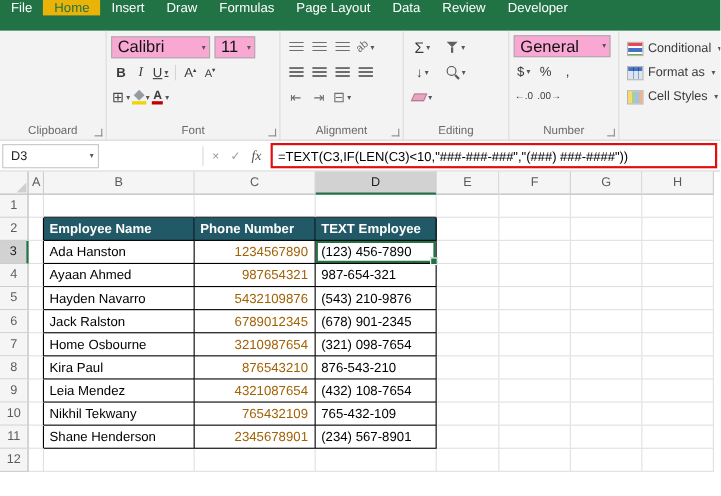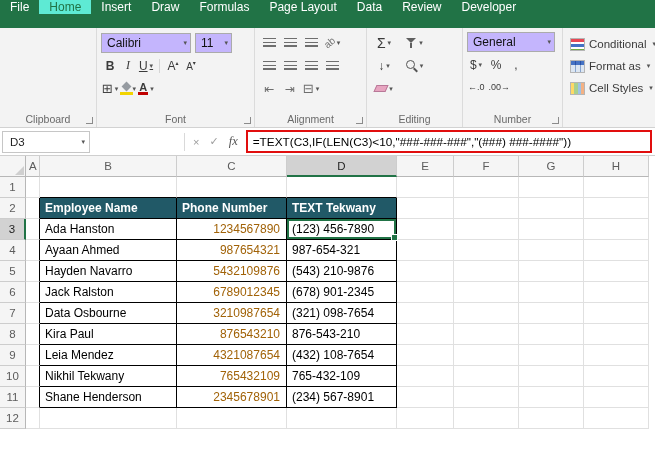--- a/index.html
+++ b/index.html
@@ -4,21 +4,21 @@
 <style>
   * { margin:0; padding:0; box-sizing:border-box; }
   html,body { width:655px; height:451px; }
   body { font-family:"Liberation Sans","DejaVu Sans",sans-serif; background:#fff; overflow:hidden; font-size:12px; color:#222; }
   button { font-family:inherit; background:none; border:1px solid transparent; cursor:pointer; color:#3b3b3b; display:inline-flex; align-items:center; justify-content:center; }
   .dd::after { content:"▾"; font-size:7px; color:#555; margin-left:2px; }
 
   
   .tabbar { display:flex; height:28px; background:#217346; align-items:flex-start; }
   .tab { display:flex; align-items:center; padding:0 10px; color:#fff; font-size:12px; cursor:pointer; white-space:nowrap; }
-  .tab.active { background:#5eead4; color:#217346; }
+  .tab.active { background:#eab308; color:#217346; }
 
   
   .ribbon { display:flex; height:100px; background:#f3f3f3; border-bottom:1px solid #d2d2d2; }
   .rgroup { position:relative; border-right:1px solid #dbdbdb; padding:4px 3px 16px 4px; flex:0 0 auto; }
   .glabel { position:absolute; left:0; right:0; bottom:2px; text-align:center; font-size:10.5px; color:#696969; }
   .launcher { position:absolute; right:3px; bottom:3px; width:8px; height:8px; cursor:pointer; }
   .launcher::before { content:""; position:absolute; left:1px; top:1px; width:6px; height:6px; border-right:1px solid #8b8b8b; border-bottom:1px solid #8b8b8b; }
 
   
   .g-clipboard { width:97px; }
@@ -32,21 +32,21 @@
   .scissors-icon::before { content:"✂"; font-size:11px; color:#4a4a4a; }
   .copy-icon { position:relative; width:9px; height:11px; border:1px solid #7d8387; background:#fff; display:inline-block; }
   .copy-icon::before { content:""; position:absolute; left:2px; top:2px; width:8px; height:10px; border:1px solid #7d8387; background:#fff; }
   .brush-icon { position:relative; width:12px; height:12px; display:inline-block; }
   .brush-icon::before { content:""; position:absolute; left:1px; bottom:0; width:6px; height:4px; background:#c8a165; }
   .brush-icon::after { content:""; position:absolute; left:6px; top:0; width:3px; height:8px; background:#8e959a; transform:rotate(35deg); }
 
   
   .g-font { width:158px; }
   .frow { display:flex; align-items:center; margin-bottom:2px; height:21px; }
-  .combo { display:flex; align-items:center; justify-content:space-between; background:#c4b5fd; border:1px solid #ababab; height:20px; font-size:12px; padding:0 3px 0 5px; color:#111; cursor:pointer; }
+  .combo { display:flex; align-items:center; justify-content:space-between; background:#f9a8d4; border:1px solid #ababab; height:20px; font-size:15px; padding:0 3px 0 5px; color:#111; cursor:pointer; }
   .cb-font { width:90px; }
   .cb-size { width:37px; margin-left:4px; }
   .tbtn { width:18px; height:19px; font-size:12px; }
   .tbtn.b { font-weight:700; }
   .tbtn.i { font-style:italic; font-family:"Liberation Serif","DejaVu Serif",serif; }
   .tbtn.u { text-decoration:underline; }
   .vsep { width:1px; height:14px; background:#d5d5d5; margin:0 4px; display:inline-block; }
   .fsz-big::before { content:"A"; font-size:12px; color:#3b3b3b; }
   .fsz-big::after { content:"▴"; font-size:6px; vertical-align:super; color:#3b3b3b; }
   .fsz-small::before { content:"A"; font-size:10px; color:#3b3b3b; }
@@ -348,21 +348,21 @@
     <td class="nb1"></td>
     <td class="nb1"></td>
     <td class="nb1"></td>
     <td class="rest" colspan="4"></td>
   </tr>
   <tr class="r2">
     <th class="rh">2</th>
     <td class="pre"></td>
     <th class="tblh">Employee Name</th>
     <th class="tblh">Phone Number</th>
-    <th class="tblh">TEXT Tekwany</th>
+    <th class="tblh">TEXT Employee</th>
     <td class="rest" colspan="4"></td>
   </tr>
   <tr>
     <th class="rh sel">3</th>
     <td class="pre"></td>
     <td class="tname">Ada Hanston</td>
     <td class="tphone">1234567890</td>
     <td class="tfmt selcell">(123) 456-7890</td>
     <td class="rest" colspan="4"></td>
   </tr>
@@ -386,21 +386,21 @@
     <th class="rh">6</th>
     <td class="pre"></td>
     <td class="tname">Jack Ralston</td>
     <td class="tphone">6789012345</td>
     <td class="tfmt">(678) 901-2345</td>
     <td class="rest" colspan="4"></td>
   </tr>
   <tr>
     <th class="rh">7</th>
     <td class="pre"></td>
-    <td class="tname">Data Osbourne</td>
+    <td class="tname">Home Osbourne</td>
     <td class="tphone">3210987654</td>
     <td class="tfmt">(321) 098-7654</td>
     <td class="rest" colspan="4"></td>
   </tr>
   <tr>
     <th class="rh">8</th>
     <td class="pre"></td>
     <td class="tname">Kira Paul</td>
     <td class="tphone">876543210</td>
     <td class="tfmt">876-543-210</td>

